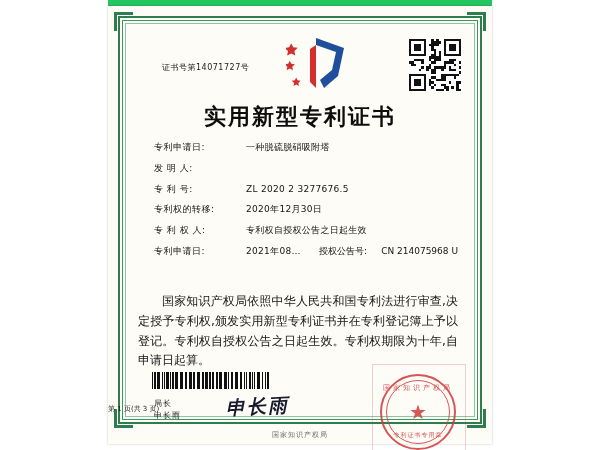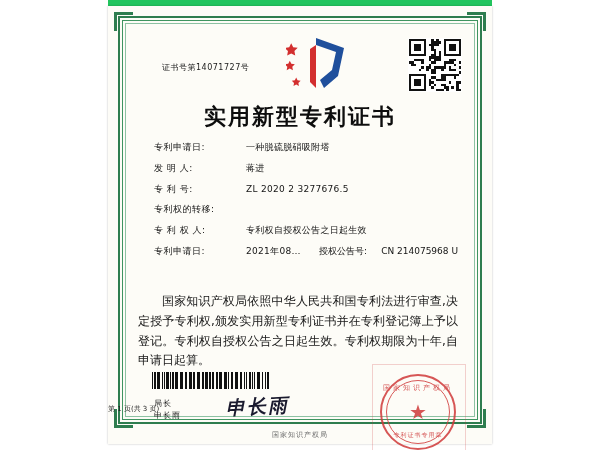--- a/index.html
+++ b/index.html
@@ -780,28 +780,28 @@
 
     <div class="title">实用新型专利证书</div>
 
     <div class="fields">
       <div class="field">
         <span class="lbl">专利申请日:</span>
         <span class="val">一种脱硫脱硝吸附塔</span>
       </div>
       <div class="field">
         <span class="lbl">发  明  人:</span>
-        <span class="val">蒋进</span>
       </div>
       <div class="field">
         <span class="lbl">专  利  号:</span>
         <span class="val">ZL 2020 2 3277676.5</span>
       </div>
       <div class="field">
         <span class="lbl">专利权的转移:</span>
+        <span class="val">2020年12月30日</span>
       </div>
       <div class="field">
         <span class="lbl">专 利 权 人:</span>
         <span class="val">专利权自授权公告之日起生效</span>
       </div>
       <div class="field two">
         <span class="lbl">专利申请日:</span>
         <span class="val">2021年08月31日</span>
         <span class="val2">授权公告号:</span>
         <span class="val2">CN 214075968 U</span>

